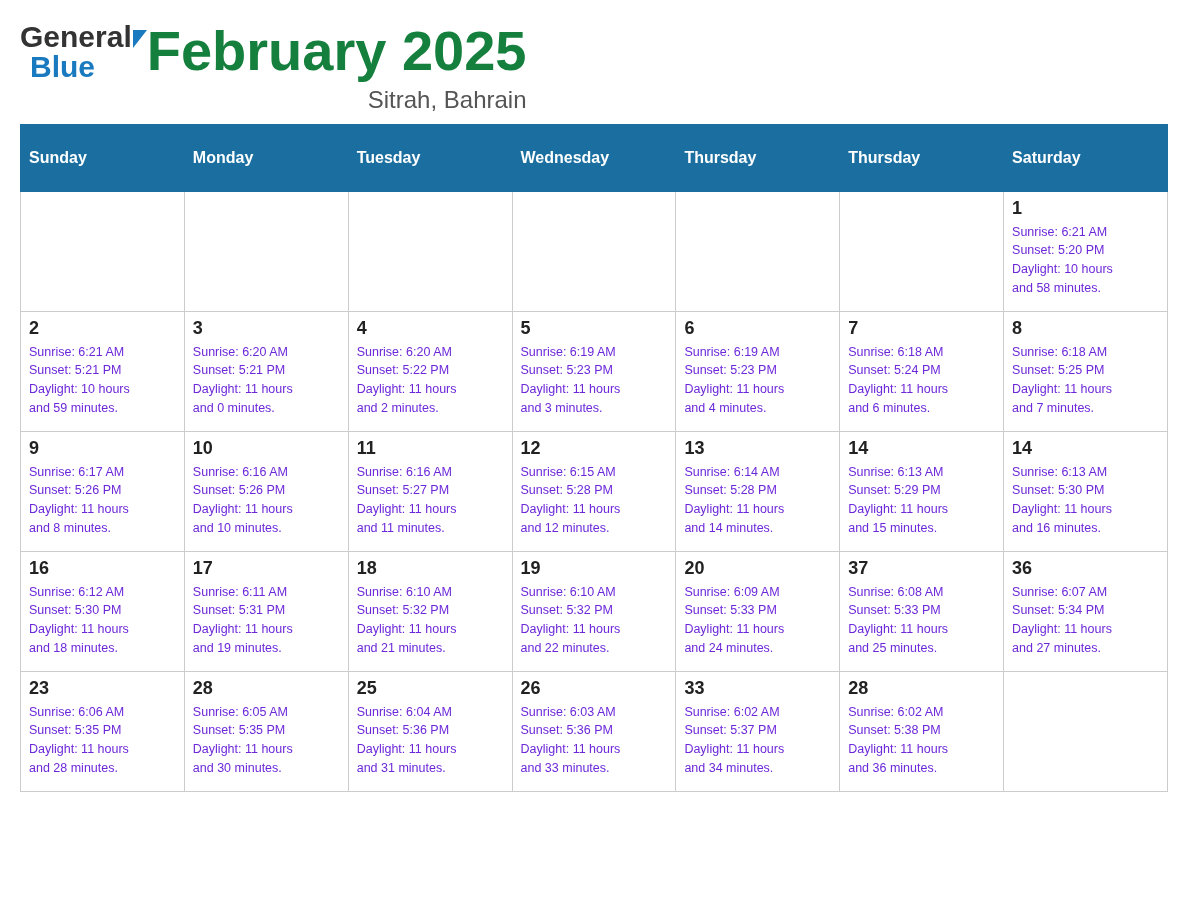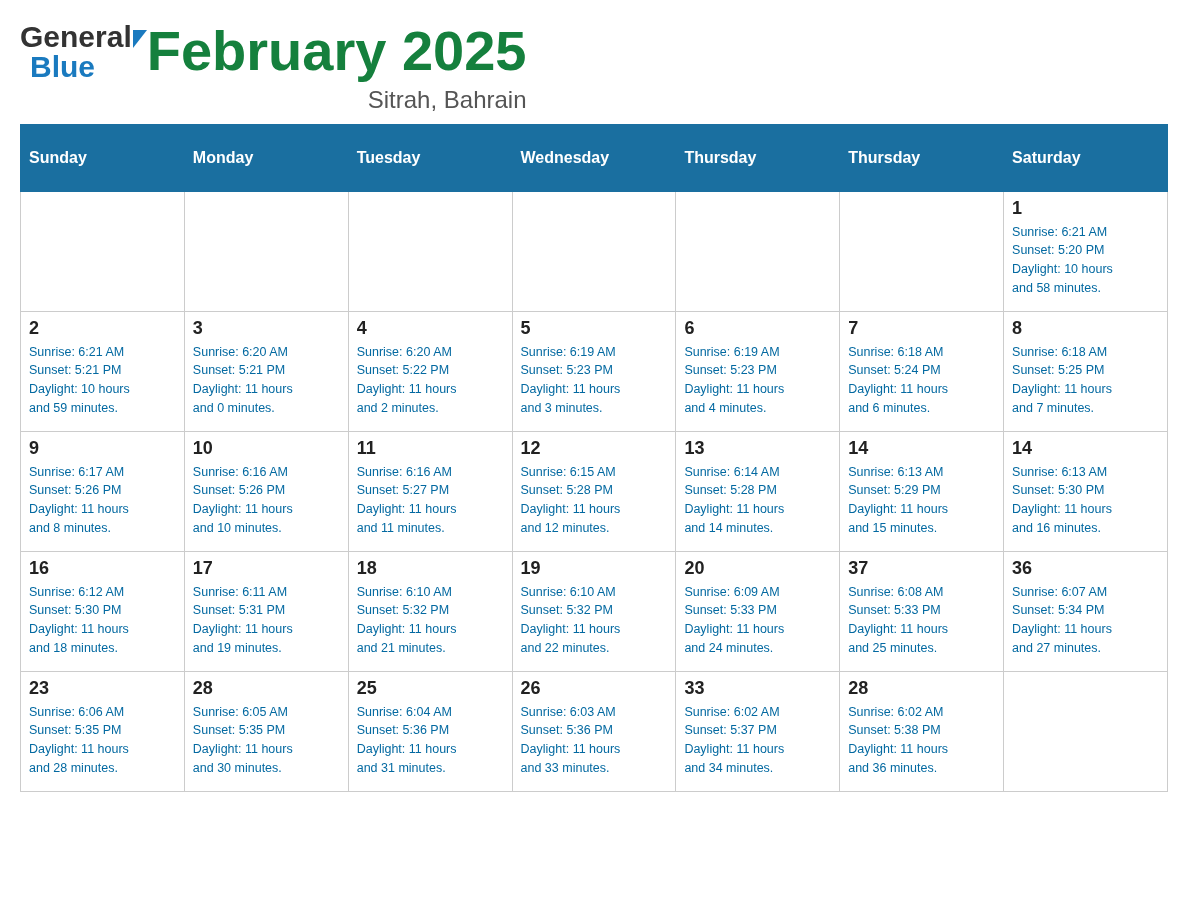--- a/index.html
+++ b/index.html
@@ -62,21 +62,21 @@
     }
     .day-number {
       font-size: 18px;
       font-weight: bold;
       color: #222;
       display: block;
       margin-bottom: 4px;
     }
     .day-info {
       font-size: 12.5px;
-      color: #0369a1;
+      color: #6d28d9;
       line-height: 1.5;
     }
     .empty-cell {
       background: #fff;
     }
     .logo-row {
       display: flex;
       align-items: center;
       gap: 0;
     }

